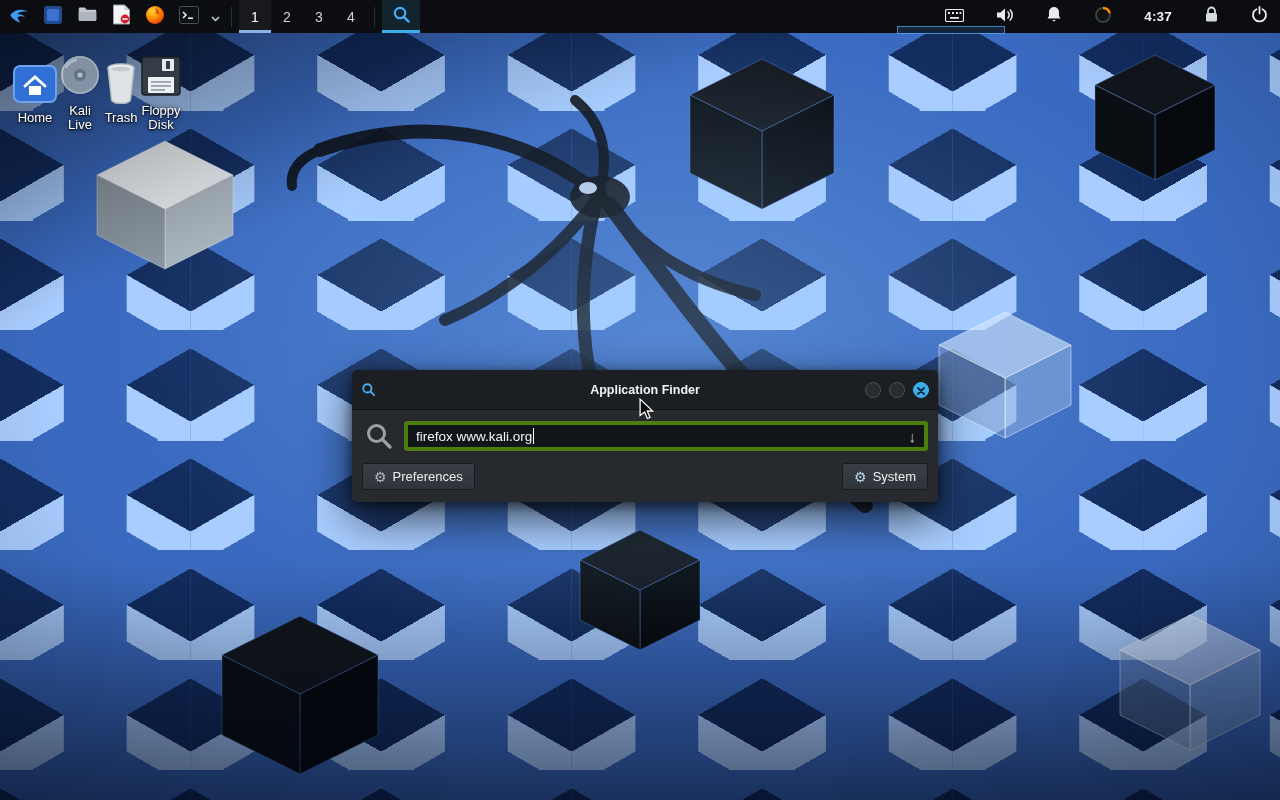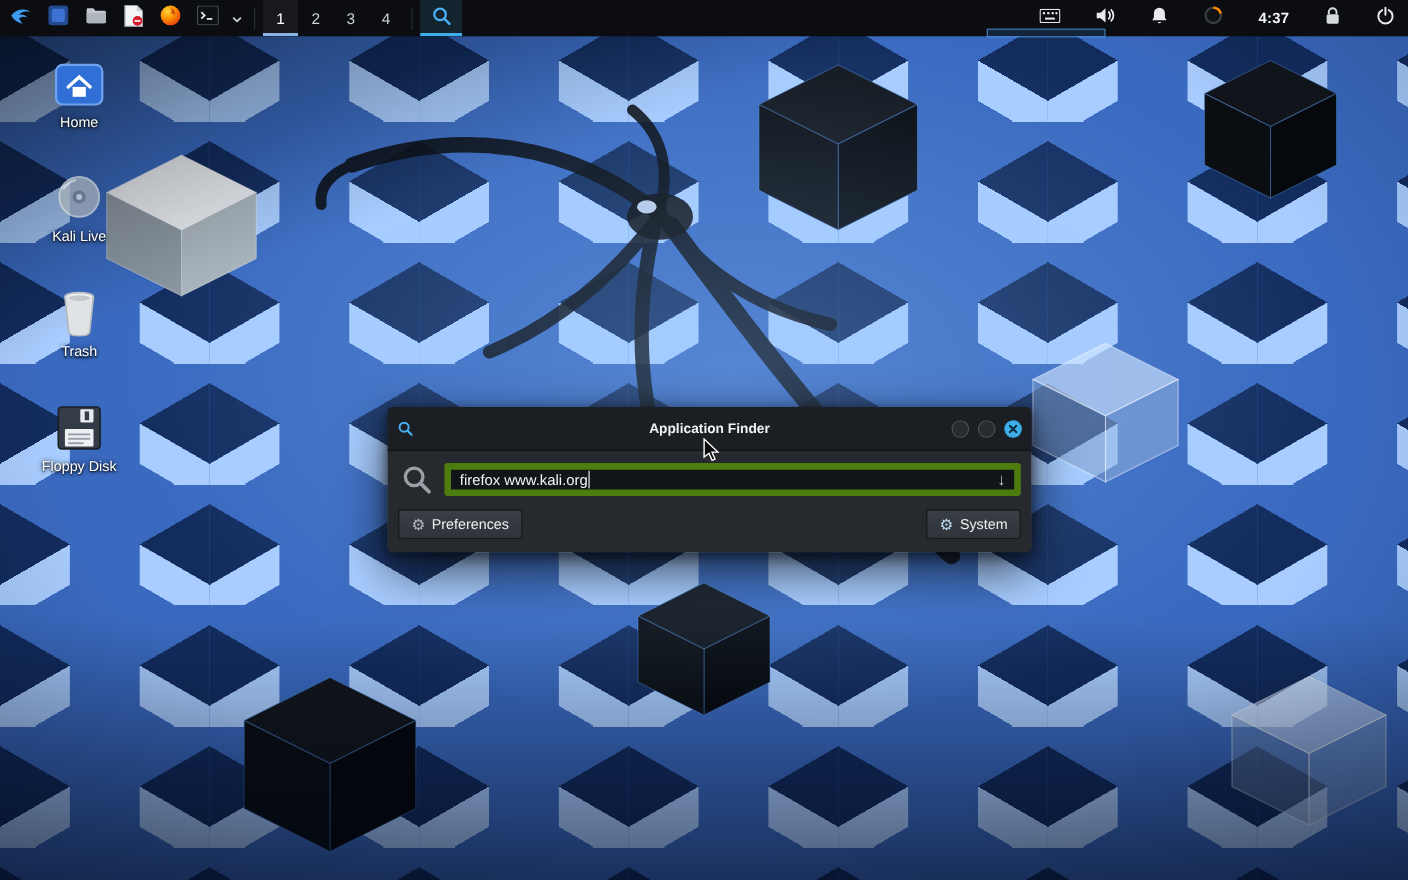--- a/index.html
+++ b/index.html
@@ -65,22 +65,22 @@
   .panel-right { display: flex; align-items: center; gap: 32px; padding-right: 12px; height: 100%; }
   .tray-btn { display: flex; align-items: center; justify-content: center; height: 33px; }
   .clock { font-size: 13.5px; font-weight: 700; color: #f2f4f6; letter-spacing: .2px; }
   .tray-strip {
     position: absolute; top: 26px; left: 897px; width: 108px; height: 8px; z-index: 55;
     border: 1px solid rgba(100,180,255,.65); background: rgba(40,90,160,.30);
   }
 
   
   .desktop {
-    position: absolute; left: 24px; top: 47px; z-index: 10;
-    display: flex; flex-direction: column; gap: 33px; width: 96px; align-items: center;
+    position: absolute; left: 12px; top: 47px; z-index: 10;
+    display: flex; flex-direction: row; width: 96px; align-items: center;
   }
   .dicon { display: flex; flex-direction: column; align-items: center; gap: 7px; width: 96px; }
   .dicon .glyph { height: 50px; display: flex; align-items: flex-end; justify-content: center; }
   .dicon .dlabel {
     font-size: 13px; color: #ffffff; text-align: center; line-height: 1.1;
     text-shadow: 0 1px 2px #000, 0 0 5px rgba(0,0,0,.9);
   }
 
   
   .finder {
@@ -103,21 +103,21 @@
     width: 16px; height: 16px; border-radius: 50%;
     border: 1px solid #4a5057; background: #272c31;
     display: flex; align-items: center; justify-content: center;
   }
   .wb.close { background: #3daee9; border-color: #3daee9; }
   .fbody { background: #26292d; padding: 9px 10px 12px; }
   .frow { display: flex; align-items: center; gap: 11px; padding: 2px 0 12px 3px; }
   .bigsearch { display: flex; flex: 0 0 auto; }
   .inputwrap {
     flex: 1; height: 30px; background: #121518;
-    border: 6px solid #4d7c0f; border-radius: 3px;
+    border: 4px solid #4d7c0f; border-radius: 3px;
     display: flex; align-items: center; padding: 0 8px;
   }
   .ival { font-size: 13.5px; color: #f3f5f7; white-space: pre; }
   .caret { width: 1px; height: 16px; background: #ffffff; margin-left: 1px; }
   .dropdown { margin-left: auto; color: #c9cdd1; font-size: 15px; line-height: 1; }
   .btnrow { display: flex; justify-content: space-between; }
   .fbtn {
     display: inline-flex; align-items: center; gap: 6px; height: 27px; padding: 0 11px;
     background: linear-gradient(#3a3f45, #2f343a);
     border: 1px solid #17191b; border-radius: 3px;

